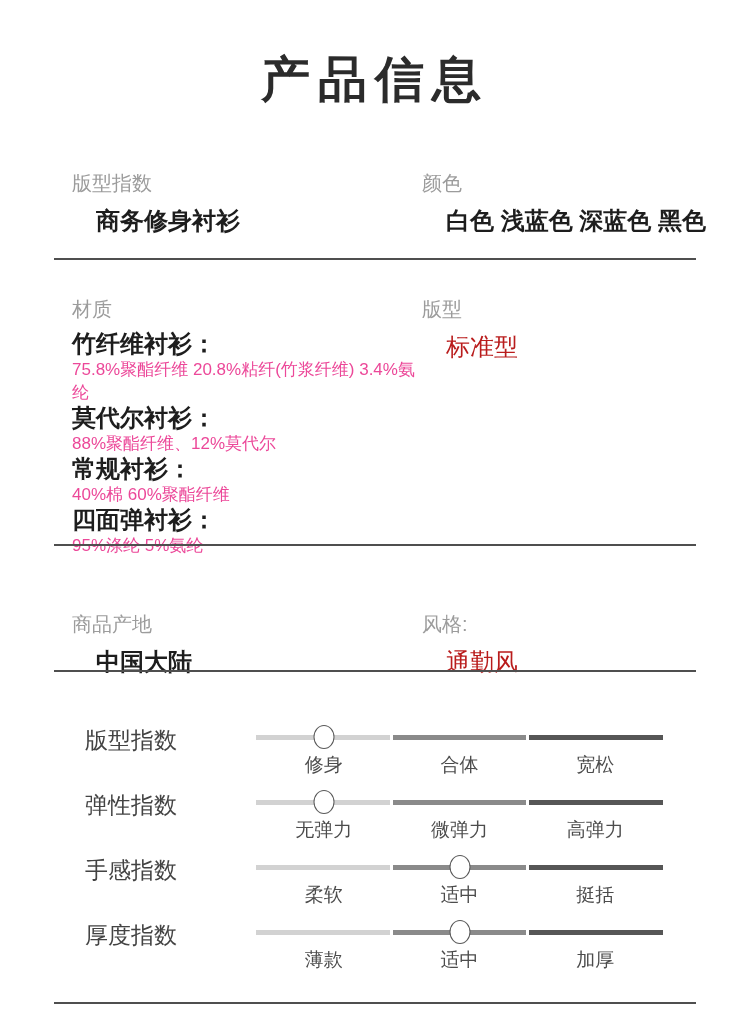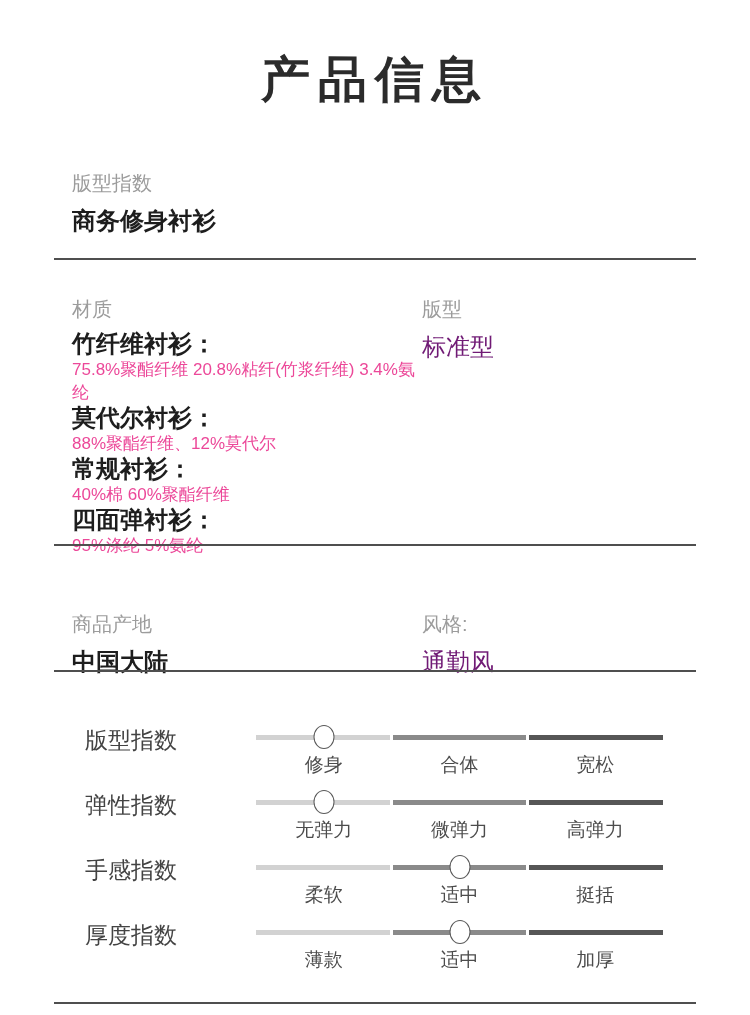--- a/index.html
+++ b/index.html
@@ -21,23 +21,23 @@
   }
   #divider-1 { top:258px; }
   #divider-2 { top:544px; }
   #divider-3 { top:670px; }
   #divider-4 { top:1002px; }
 
   .col-left  { position:absolute; left:72px; }
   .col-right { position:absolute; left:422px; }
 
   .field-label { font-size:20px; line-height:26px; color:#9c9c9c; font-weight:normal; }
-  .field-value { font-size:24px; line-height:30px; margin-top:10px; color:#1d1d1d; }
+  .field-value { font-size:24px; line-height:30px; margin-top:10px; color:#1d1d1d;margin-left:24px; }
   .bold   { font-weight:bold; }
-  .normal { font-weight:normal; color:#701a75; }
+  .normal { font-weight:normal; color:#b91c1c; }
 
   #section-name, #section-color   { top:170px; }
   #section-material, #section-fit { top:296px; }
   #section-origin, #section-style { top:611px; }
   #section-material { width:345px; }
   .material-label { margin-bottom:8px; }
   .material-name  { font-size:24px; line-height:28px; font-weight:bold; color:#1d1d1d; }
   .material-comp  { font-size:17px; line-height:23px; color:#ec4899; }
 
   .slider-row { position:absolute; left:0; width:750px; height:65px; }
@@ -72,20 +72,24 @@
 </head>
 <body>
 
 <div class="page" style="--divider: #4f4f4f; --seg1: #d2d2d2; --seg2: #8a8a8a; --seg3: #565656; --knob-border: #5a5a5a;">
 
   <h1 class="page-title">产品信息</h1>
 
   <div class="col-left" id="section-name">
     <div class="field-label">版型指数</div>
     <div class="field-value bold">商务修身衬衫</div>
+  </div>
+  <div class="col-right" id="section-color">
+    <div class="field-label">颜色</div>
+    <div class="field-value bold">白色 浅蓝色 深蓝色 黑色</div>
   </div>
 
   <hr class="divider" id="divider-1">
 
   <div class="col-left" id="section-material">
     <div class="field-label material-label">材质</div>
 
     <div class="material-name">竹纤维衬衫：</div>
     <div class="material-comp">75.8%聚酯纤维 20.8%粘纤(竹浆纤维) 3.4%氨纶</div>
 

